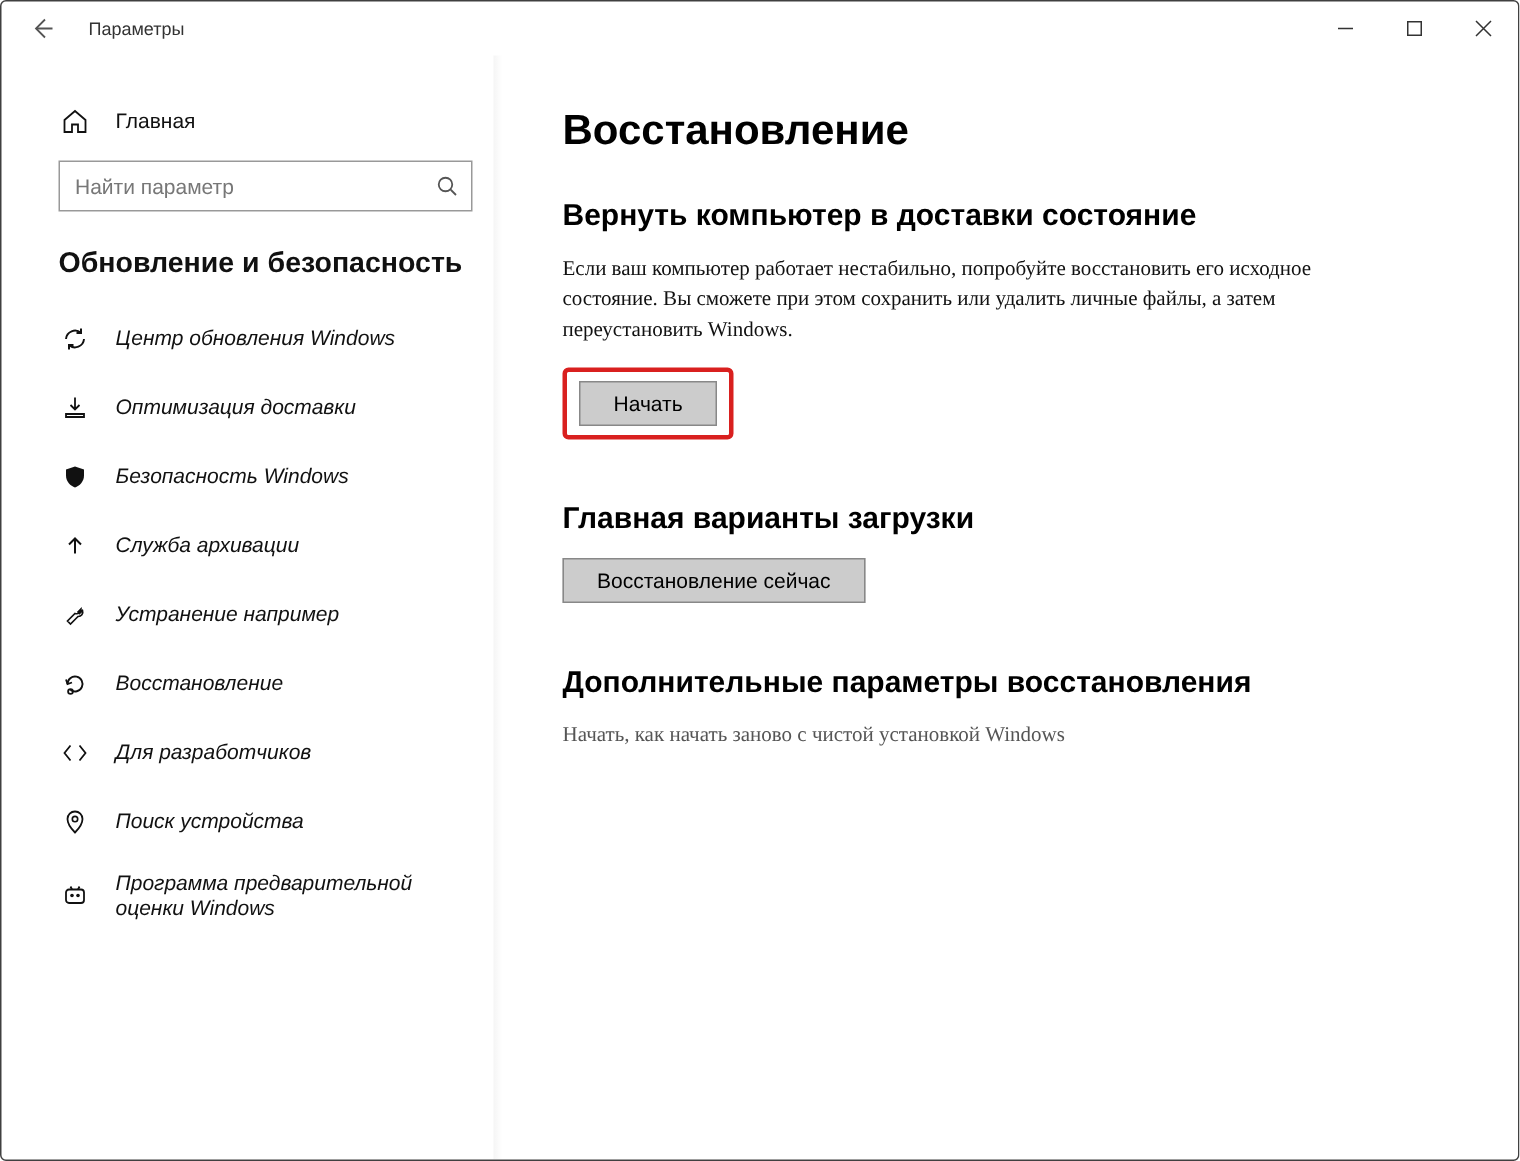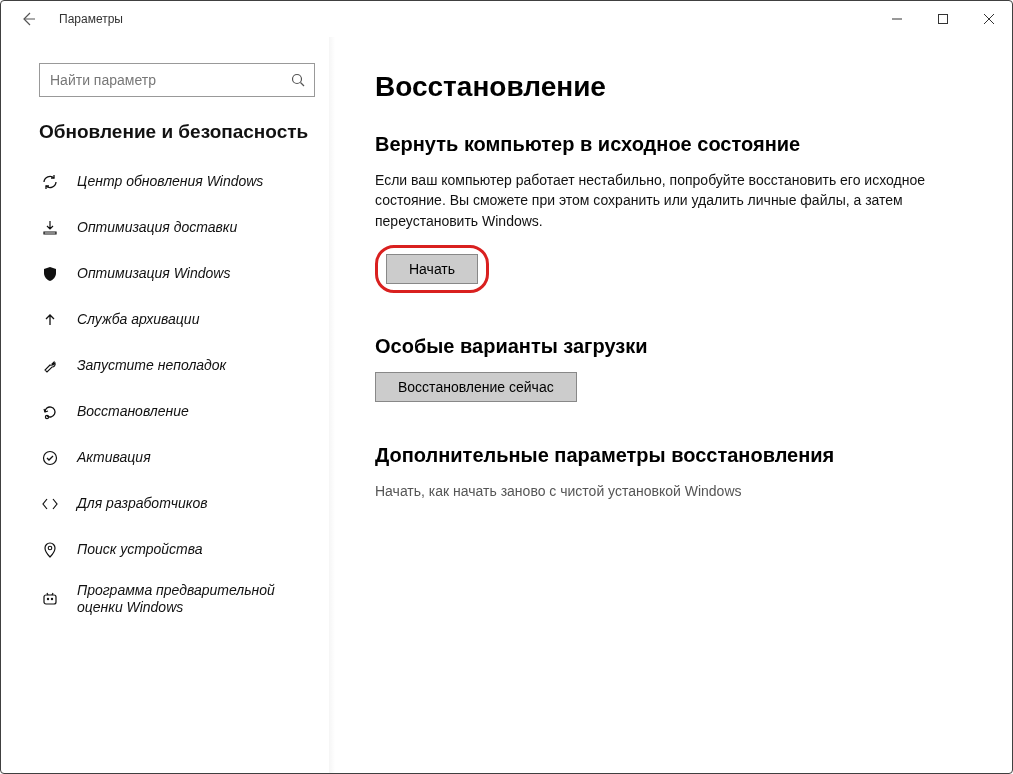--- a/index.html
+++ b/index.html
@@ -88,33 +88,33 @@
   
   .main {
     flex:1;
     padding: 34px 40px 20px 46px;
     overflow:auto;
     background: linear-gradient(to right, rgba(0,0,0,0.04), rgba(0,0,0,0) 6px);
   }
   h1 { font-size:28px;font-weight:600;margin-bottom:30px; }
   h2 { font-size:20px;font-weight:600;margin-bottom:14px; }
   .section { margin-bottom:42px; max-width: 560px; }
-  .section p { font-size:14px;line-height:1.45;color:#111;margin-bottom:14px; }
+  .section p { font-size:14px;line-height:1.45;color:#111;margin-bottom:14px;font-family:Liberation Serif, serif; }
   .section p.link { color:#555;margin-bottom:0; }
   .btn {
     display:inline-block;
     padding: 6px 22px;
     font-size:14px;
     background:#ccc;
     border:1px solid #888;
     cursor:pointer;
   }
   .highlight-ring {
     border: 3px solid #d9201f;
-    border-radius: 19px;
+    border-radius: 4px;
     padding: 6px 8px;
     display:inline-block;
   }
   .highlight-ring .btn { margin:0; }
   svg { display:block; }
 </style>
 </head>
 <body>
 
 <div class="window">
@@ -142,20 +142,28 @@
         <svg viewBox="0 0 12 12">
             <path d="M1 1 L11 11 M11 1 L1 11" stroke="#333" stroke-width="1"></path>
           </svg>
       </div>
     </div>
   </div>
 
   <div class="content">
 
     <div class="sidebar">
+      <div class="home-row">
+        <span class="icon">
+          <svg width="18" height="18" viewBox="0 0 18 18">
+              <path d="M2 8 L9 2 L16 8 V16 H11 V11 H7 V16 H2 Z" fill="none" stroke="#111" stroke-width="1.2"></path>
+            </svg>
+        </span>
+        <span class="nav-label">Главная</span>
+      </div>
 
       <div class="search-wrap">
         <div class="search">
           <input type="text" placeholder="Найти параметр" style="">
           <svg width="16" height="16" viewBox="0 0 16 16">
             <circle cx="7" cy="7" r="4.5" stroke="#555" stroke-width="1.2" fill="none"></circle>
             <path d="M10.5 10.5 L14 14" stroke="#555" stroke-width="1.2"></path>
           </svg>
         </div>
       </div>
@@ -180,61 +188,52 @@
         </span>
         <span class="nav-label">Оптимизация доставки</span>
       </div>
 
       <div class="nav-item">
         <span class="icon">
           <svg width="18" height="18" viewBox="0 0 18 18">
               <path d="M9 2l6 2v4c0 4-3 7-6 8-3-1-6-4-6-8V4l6-2z" fill="#111"></path>
             </svg>
         </span>
-        <span class="nav-label">Оптимизация Windows</span>
+        <span class="nav-label">Безопасность Windows</span>
       </div>
 
       <div class="nav-item">
         <span class="icon">
           <svg width="18" height="18" viewBox="0 0 18 18">
               <path d="M9 14V4M5 8l4-4 4 4" stroke="#111" stroke-width="1.3" fill="none"></path>
             </svg>
         </span>
         <span class="nav-label">Служба архивации</span>
       </div>
 
       <div class="nav-item">
         <span class="icon">
           <svg width="18" height="18" viewBox="0 0 18 18">
               <path d="M13 5a3 3 0 0 1-4 3l-5 5 2 2 5-5a3 3 0 0 0 3-4l-2 2-1-1 2-2z" stroke="#111" stroke-width="1.1" fill="none"></path>
             </svg>
         </span>
-        <span class="nav-label">Запустите неполадок</span>
+        <span class="nav-label">Устранение например</span>
       </div>
 
       <div class="nav-item">
         <span class="icon">
           <svg width="18" height="18" viewBox="0 0 18 18">
               <path d="M4 9a5 5 0 1 1 2 4" stroke="#111" stroke-width="1.3" fill="none"></path>
               <circle cx="6" cy="14" r="1.6" stroke="#111" stroke-width="1.2" fill="none"></circle>
               <path d="M3 6l1 3 3-1" stroke="#111" stroke-width="1.2" fill="none"></path>
             </svg>
         </span>
         <span class="nav-label">Восстановление</span>
       </div>
 
-      <div class="nav-item">
-        <span class="icon">
-          <svg width="18" height="18" viewBox="0 0 18 18">
-              <circle cx="9" cy="9" r="6.5" stroke="#111" stroke-width="1.2" fill="none"></circle>
-              <path d="M6 9l2 2 4-4" stroke="#111" stroke-width="1.3" fill="none"></path>
-            </svg>
-        </span>
-        <span class="nav-label">Активация</span>
-      </div>
 
       <div class="nav-item">
         <span class="icon">
           <svg width="18" height="18" viewBox="0 0 18 18">
               <path d="M6 4L2 9l4 5M12 4l4 5-4 5" stroke="#111" stroke-width="1.2" fill="none"></path>
             </svg>
         </span>
         <span class="nav-label">Для разработчиков</span>
       </div>
 
@@ -258,29 +257,29 @@
             </svg>
         </span>
         <span class="nav-label" style="max-width:220px">Программа предварительной оценки Windows</span>
       </div>
     </div>
 
     <div class="main">
       <h1>Восстановление</h1>
 
       <div class="section">
-        <h2>Вернуть компьютер в исходное состояние</h2>
+        <h2>Вернуть компьютер в доставки состояние</h2>
         <p>Если ваш компьютер работает нестабильно, попробуйте восстановить его исходное состояние. Вы сможете при этом сохранить или удалить личные файлы, а затем переустановить Windows.</p>
         <span class="highlight-ring">
           <button class="btn">Начать</button>
         </span>
       </div>
 
       <div class="section">
-        <h2>Особые варианты загрузки</h2>
+        <h2>Главная варианты загрузки</h2>
         <button class="btn">Восстановление сейчас</button>
       </div>
 
       <div class="section">
         <h2>Дополнительные параметры восстановления</h2>
         <p class="link">Начать, как начать заново с чистой установкой Windows</p>
       </div>
     </div>
 
   </div>

